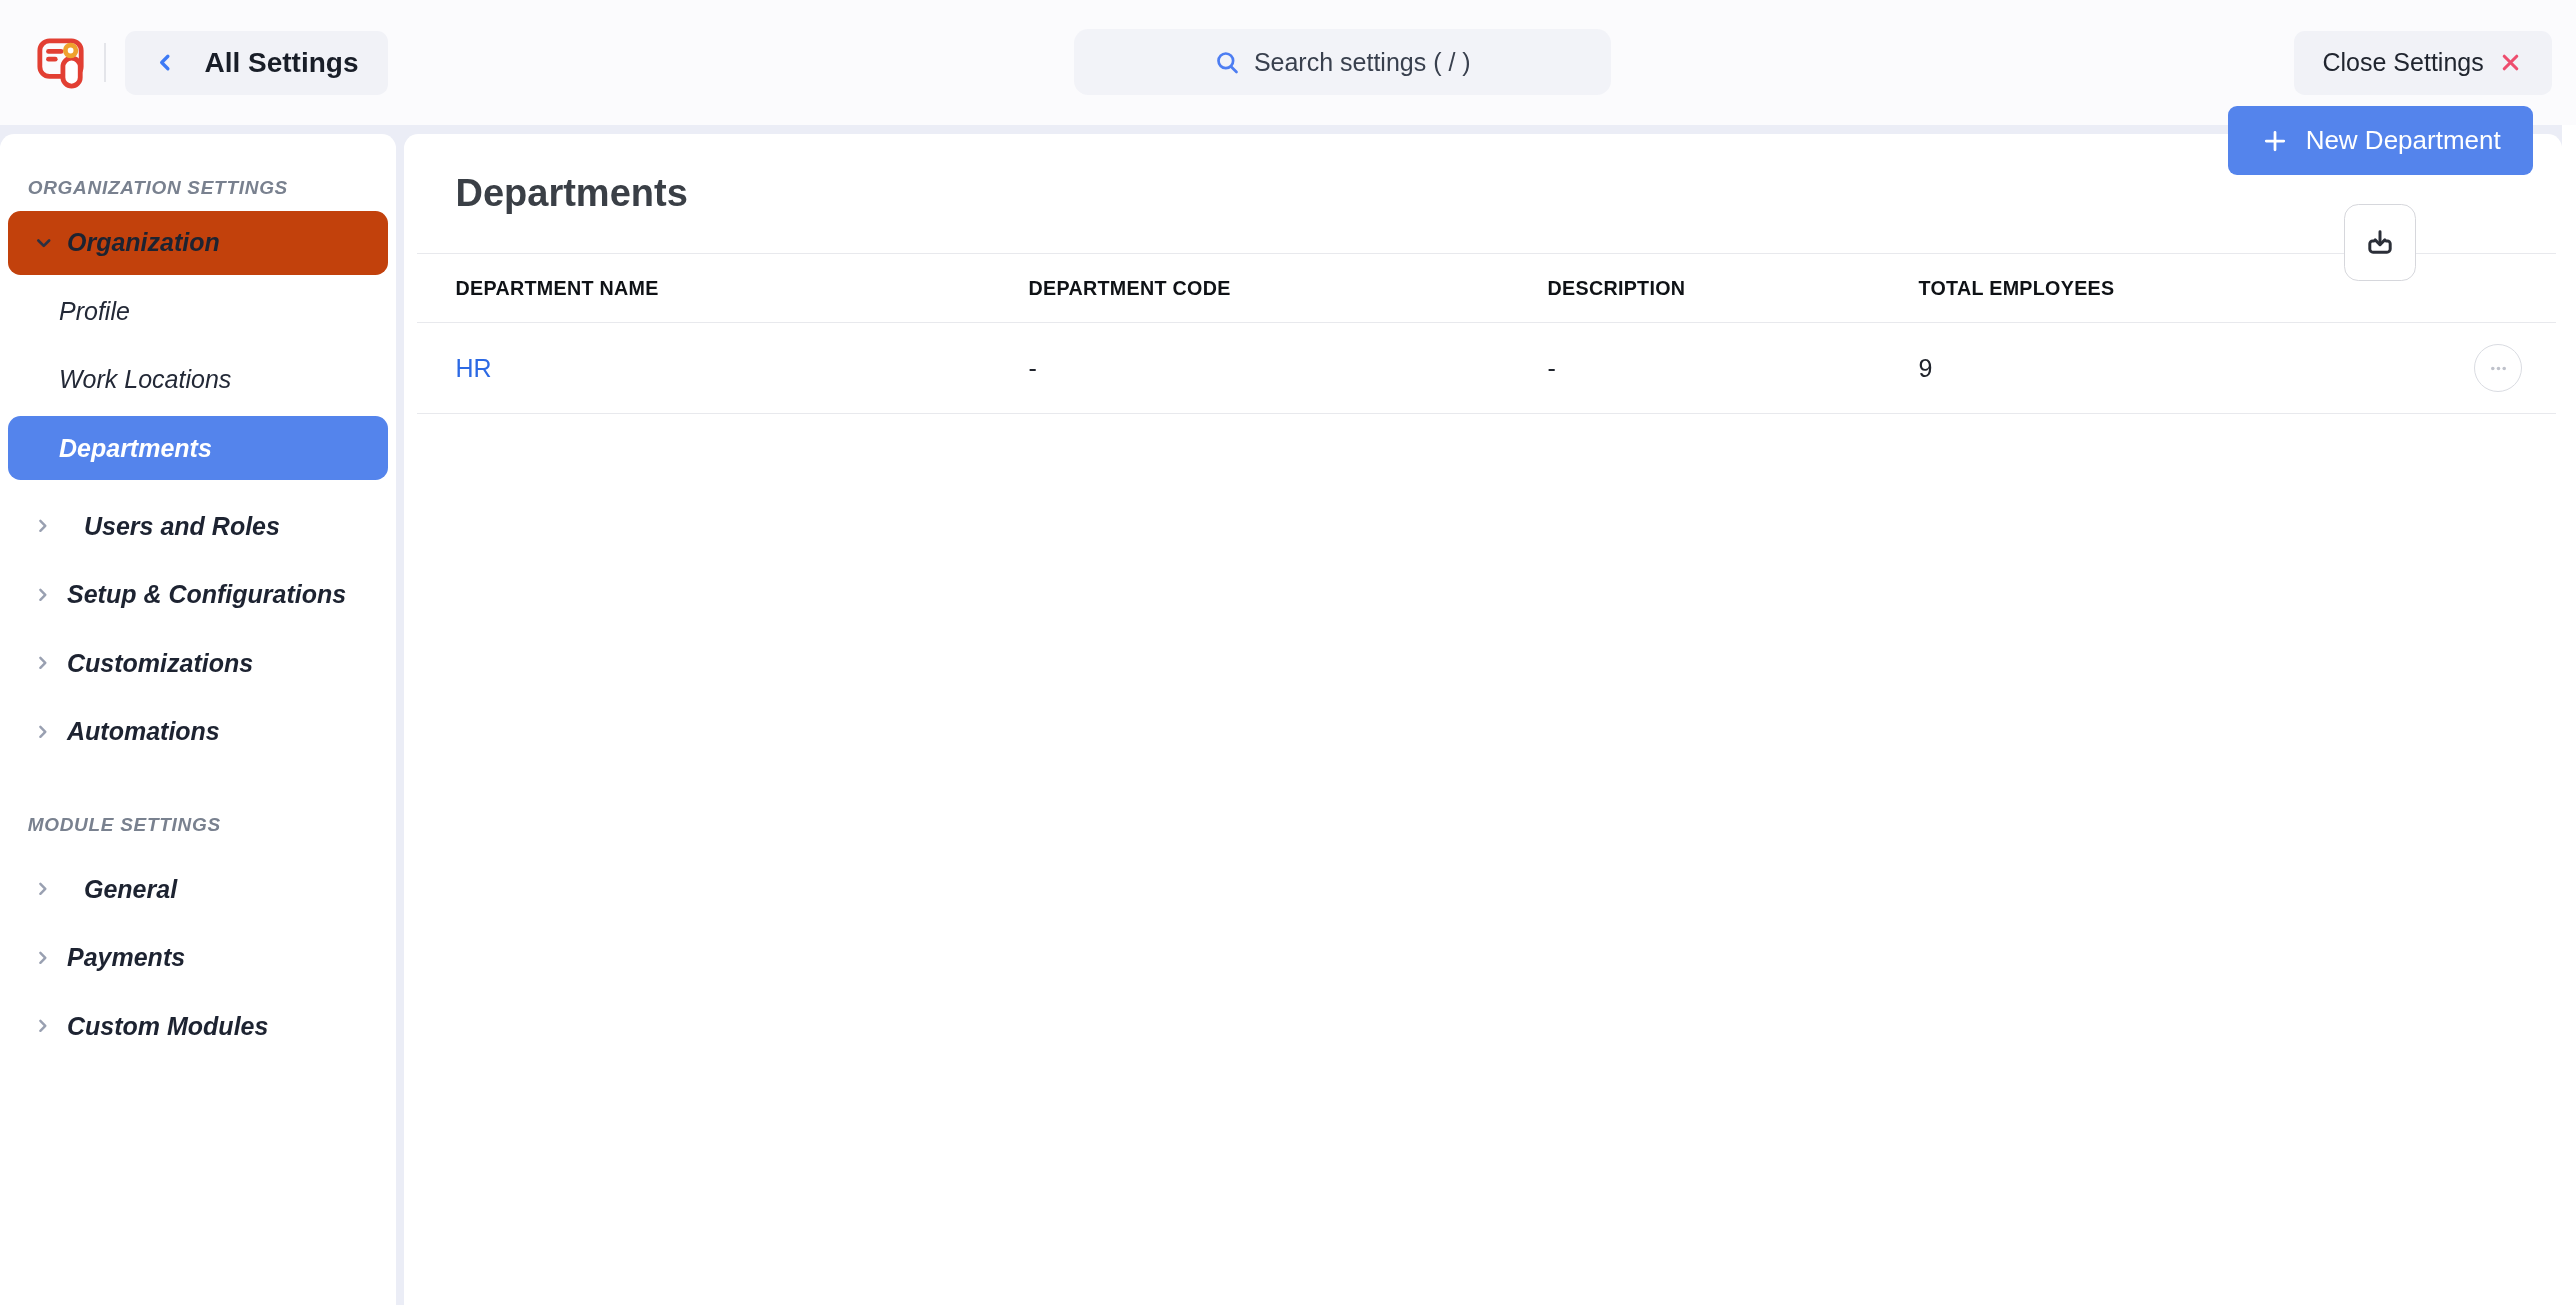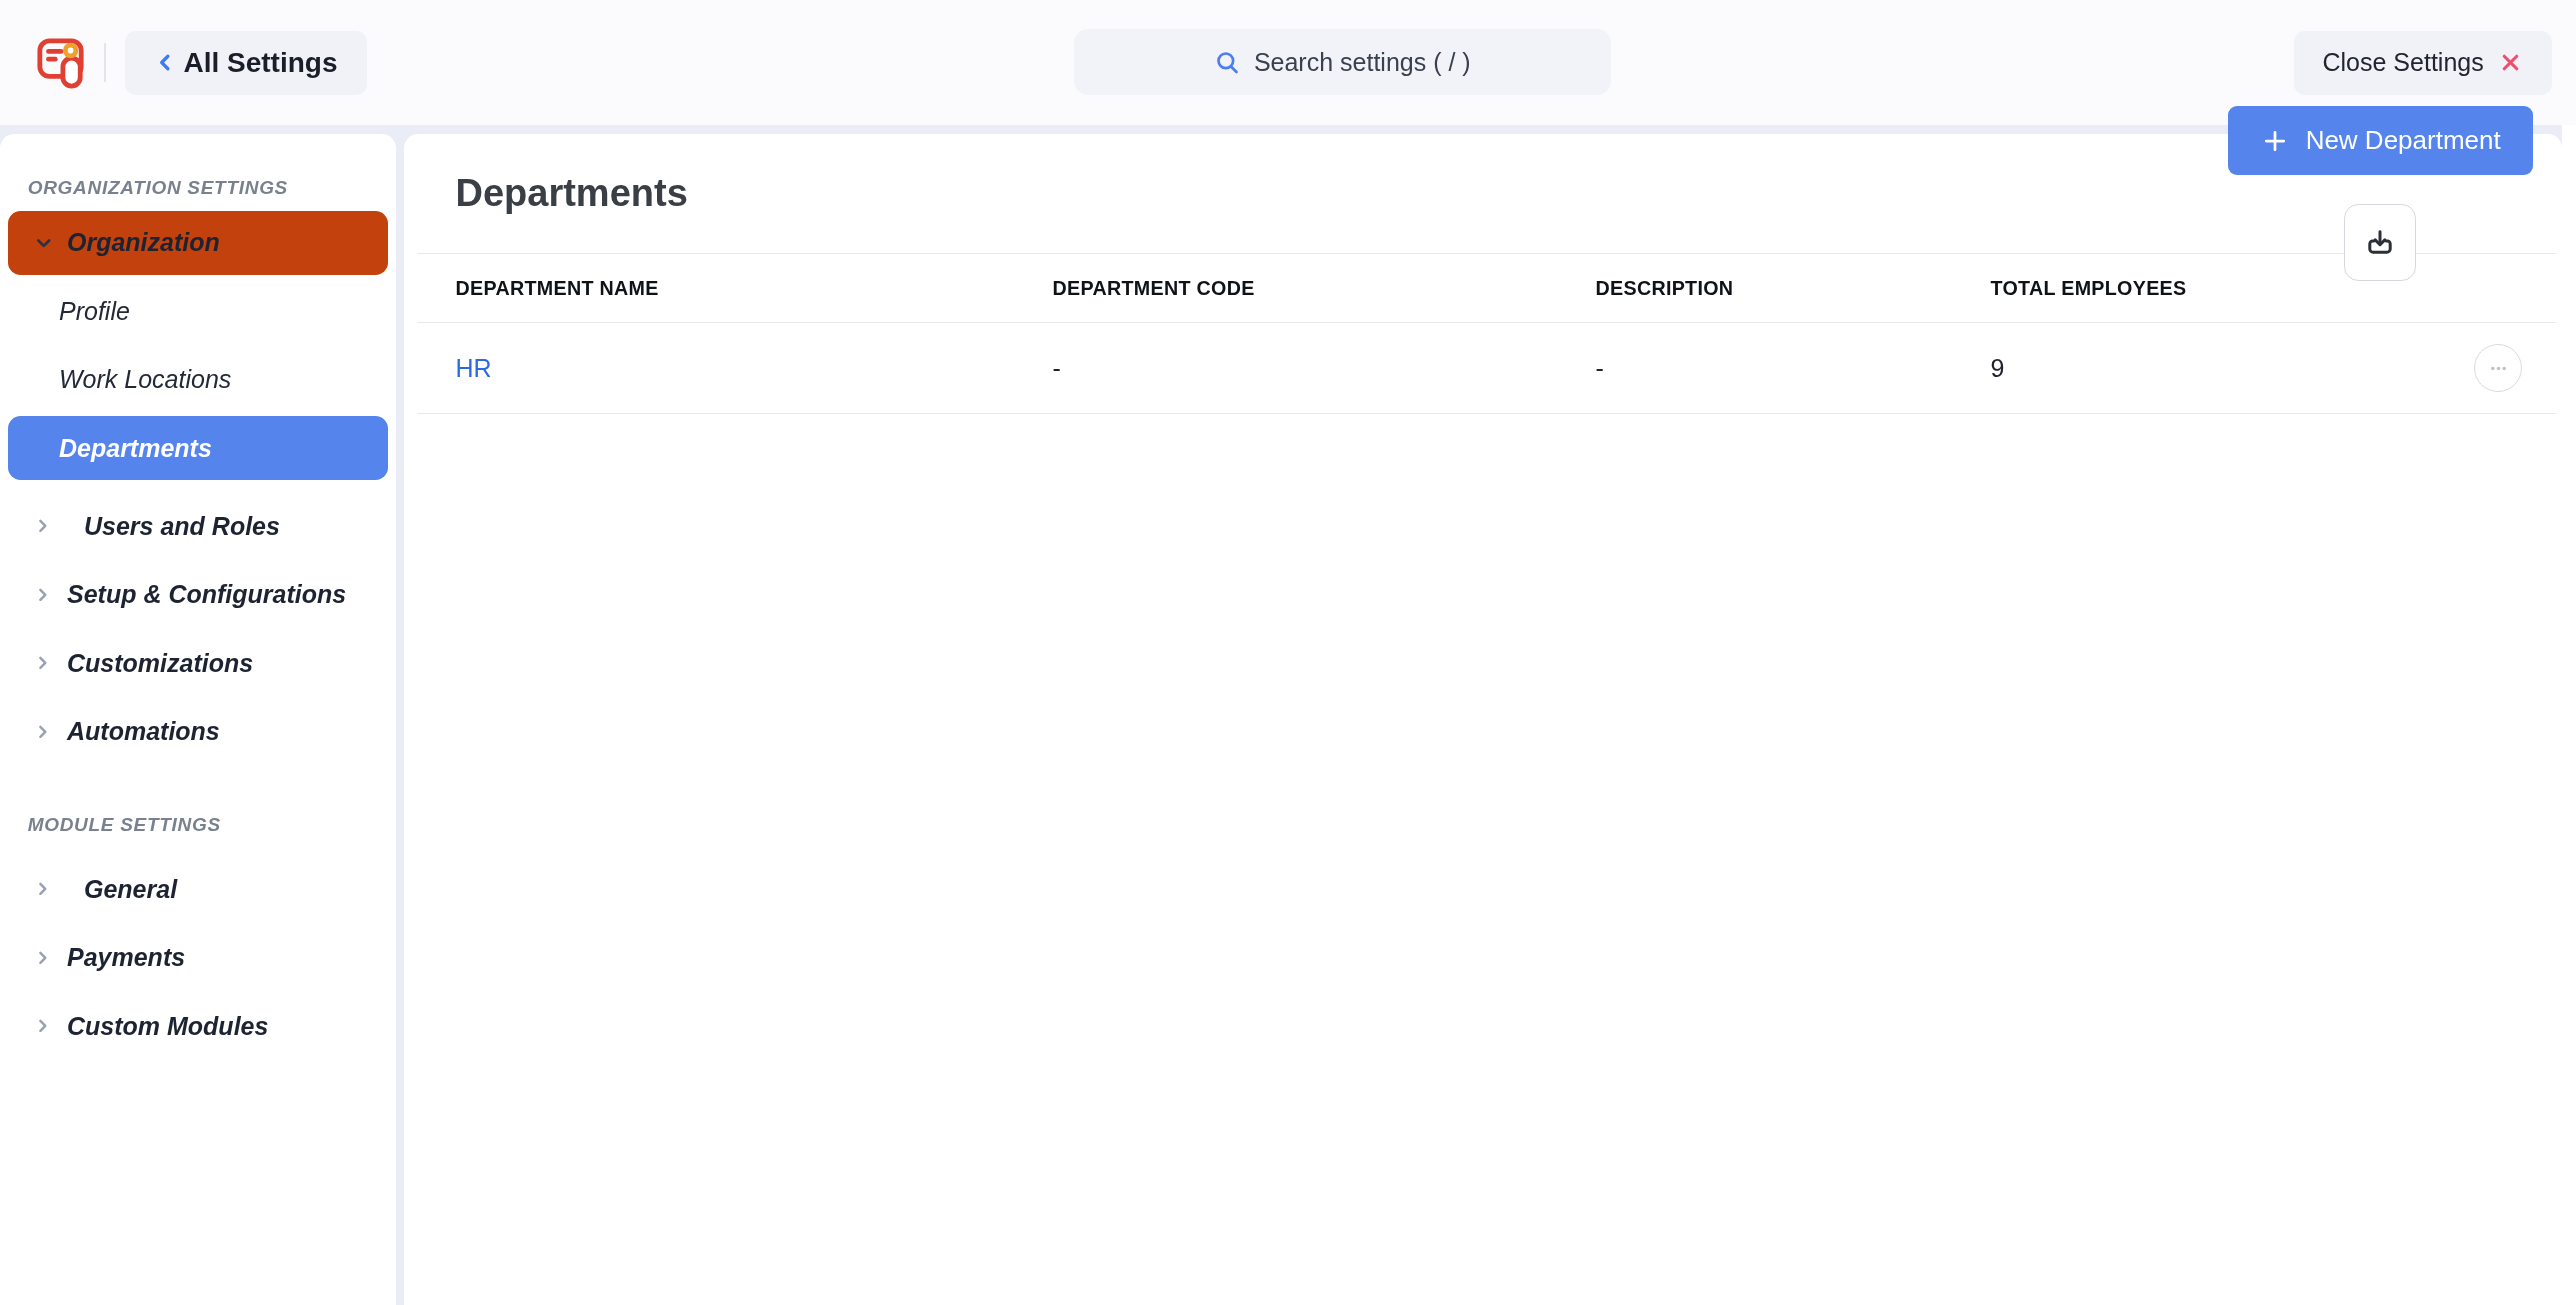--- a/index.html
+++ b/index.html
@@ -13,21 +13,21 @@
   
   .topbar {
     height:125px; background:#fbfbfd;
     display:flex; align-items:center;
     position:relative; padding:0 24px 0 36px;
   }
   .logo { width:50px; height:54px; display:flex; align-items:center; }
   .topbar-divider { width:1.8px; height:39px; background:#e4e5ea; margin:0 19.7px 0 18px; }
   .pill-btn {
     background:#f1f2f7; border-radius:10.7px; height:64px;
-    display:flex; align-items:center; gap:6px; padding:0 29px;
+    display:flex; align-items:center; gap:27px; padding:0 29px;
     cursor:pointer; border:none;
   }
   .back-btn { font-size:28px; font-weight:700; color:#191e28; }
   .back-btn .chev { display:flex; }
   .searchbar {
     position:absolute; left:1074px; top:29px; width:537px; height:66px;
     background:#f2f3f8; border-radius:14.3px;
     display:flex; align-items:center; justify-content:center; gap:12.5px;
     font-size:25px; color:#39404e; cursor:pointer;
   }
@@ -78,21 +78,21 @@
   }
   .icon-btn {
     width:72px; height:77px; background:#fff; border:1.8px solid #d6d7dc;
     border-radius:14.3px; display:flex; align-items:center; justify-content:center;
     cursor:pointer;
   }
 
   .table { margin-right:5.4px; }
   .tr {
     display:grid; grid-template-columns:573px 519px 371px 1fr 116px;
-    align-items:center; padding-left:39px;gap:24px;
+    align-items:center; padding-left:39px;
   }
   .tr.head {
     height:70px; border-top:1.8px solid #e8e9ed; border-bottom:1.8px solid #e8e9ed;
   }
   .th { font-size:19.7px; font-weight:700; letter-spacing:0.3px; color:#0f1216; }
   .tr.body { height:91px; border-bottom:1.8px solid #e8e9ed; }
   .td { font-size:25px; color:#20242c; }
   .td.link { color:var(--link-blue, #2c69e4); font-weight:500; cursor:pointer; }
   .row-menu {
     width:48px; height:48px; border-radius:50%; border:1.8px solid #dadce2;

